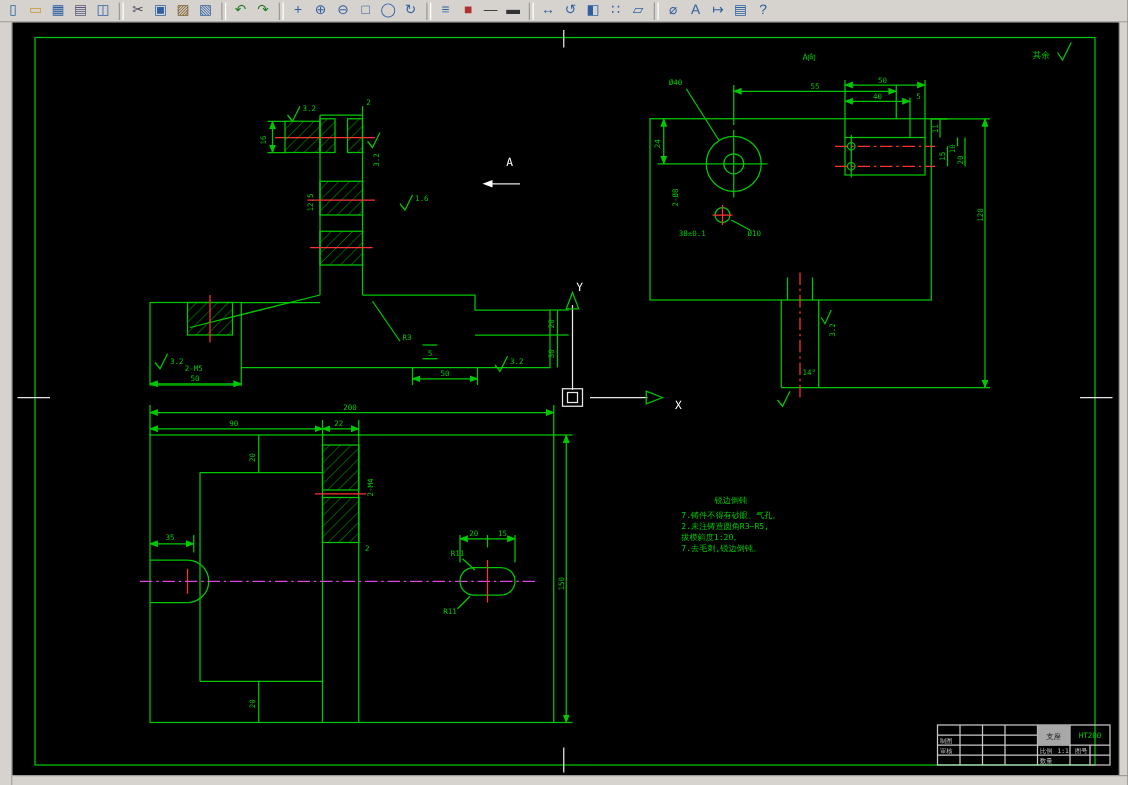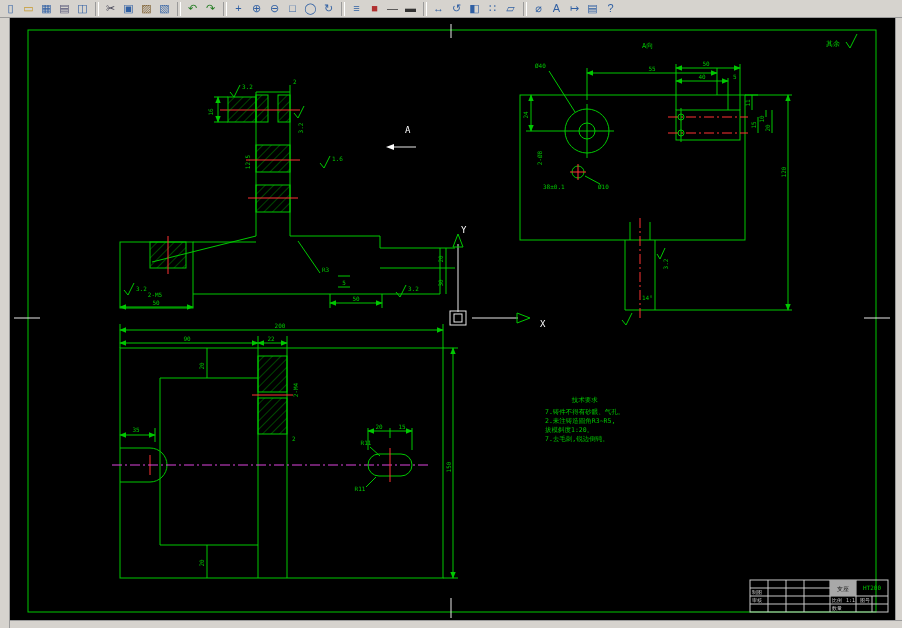--- a/index.html
+++ b/index.html
@@ -339,21 +339,21 @@
         <text class="tbt" x="752" y="594">制图</text>
         <text class="tbt" x="752" y="602">审核</text>
         <text class="tbt" x="832" y="602">比例</text>
         <text class="tbt" x="846" y="602">1:1</text>
         <text class="tbt" x="832" y="610">数量</text>
         <text class="tbt" x="860" y="602">图号</text>
       </g>
     </svg>
 
     <div id="notes">
-      <div class="note-title">技术要求</div>
+      <div class="note-title">锐边倒钝</div>
       <div>
           <div class="note-line">7.铸件不得有砂眼、气孔。</div>
           <div class="note-line">2.未注铸造圆角R3~R5,</div>
           <div class="note-line">  拔模斜度1:20。</div>
           <div class="note-line">7.去毛刺,锐边倒钝。</div>
         </div>
     </div>
   </div>
 </div>
 

